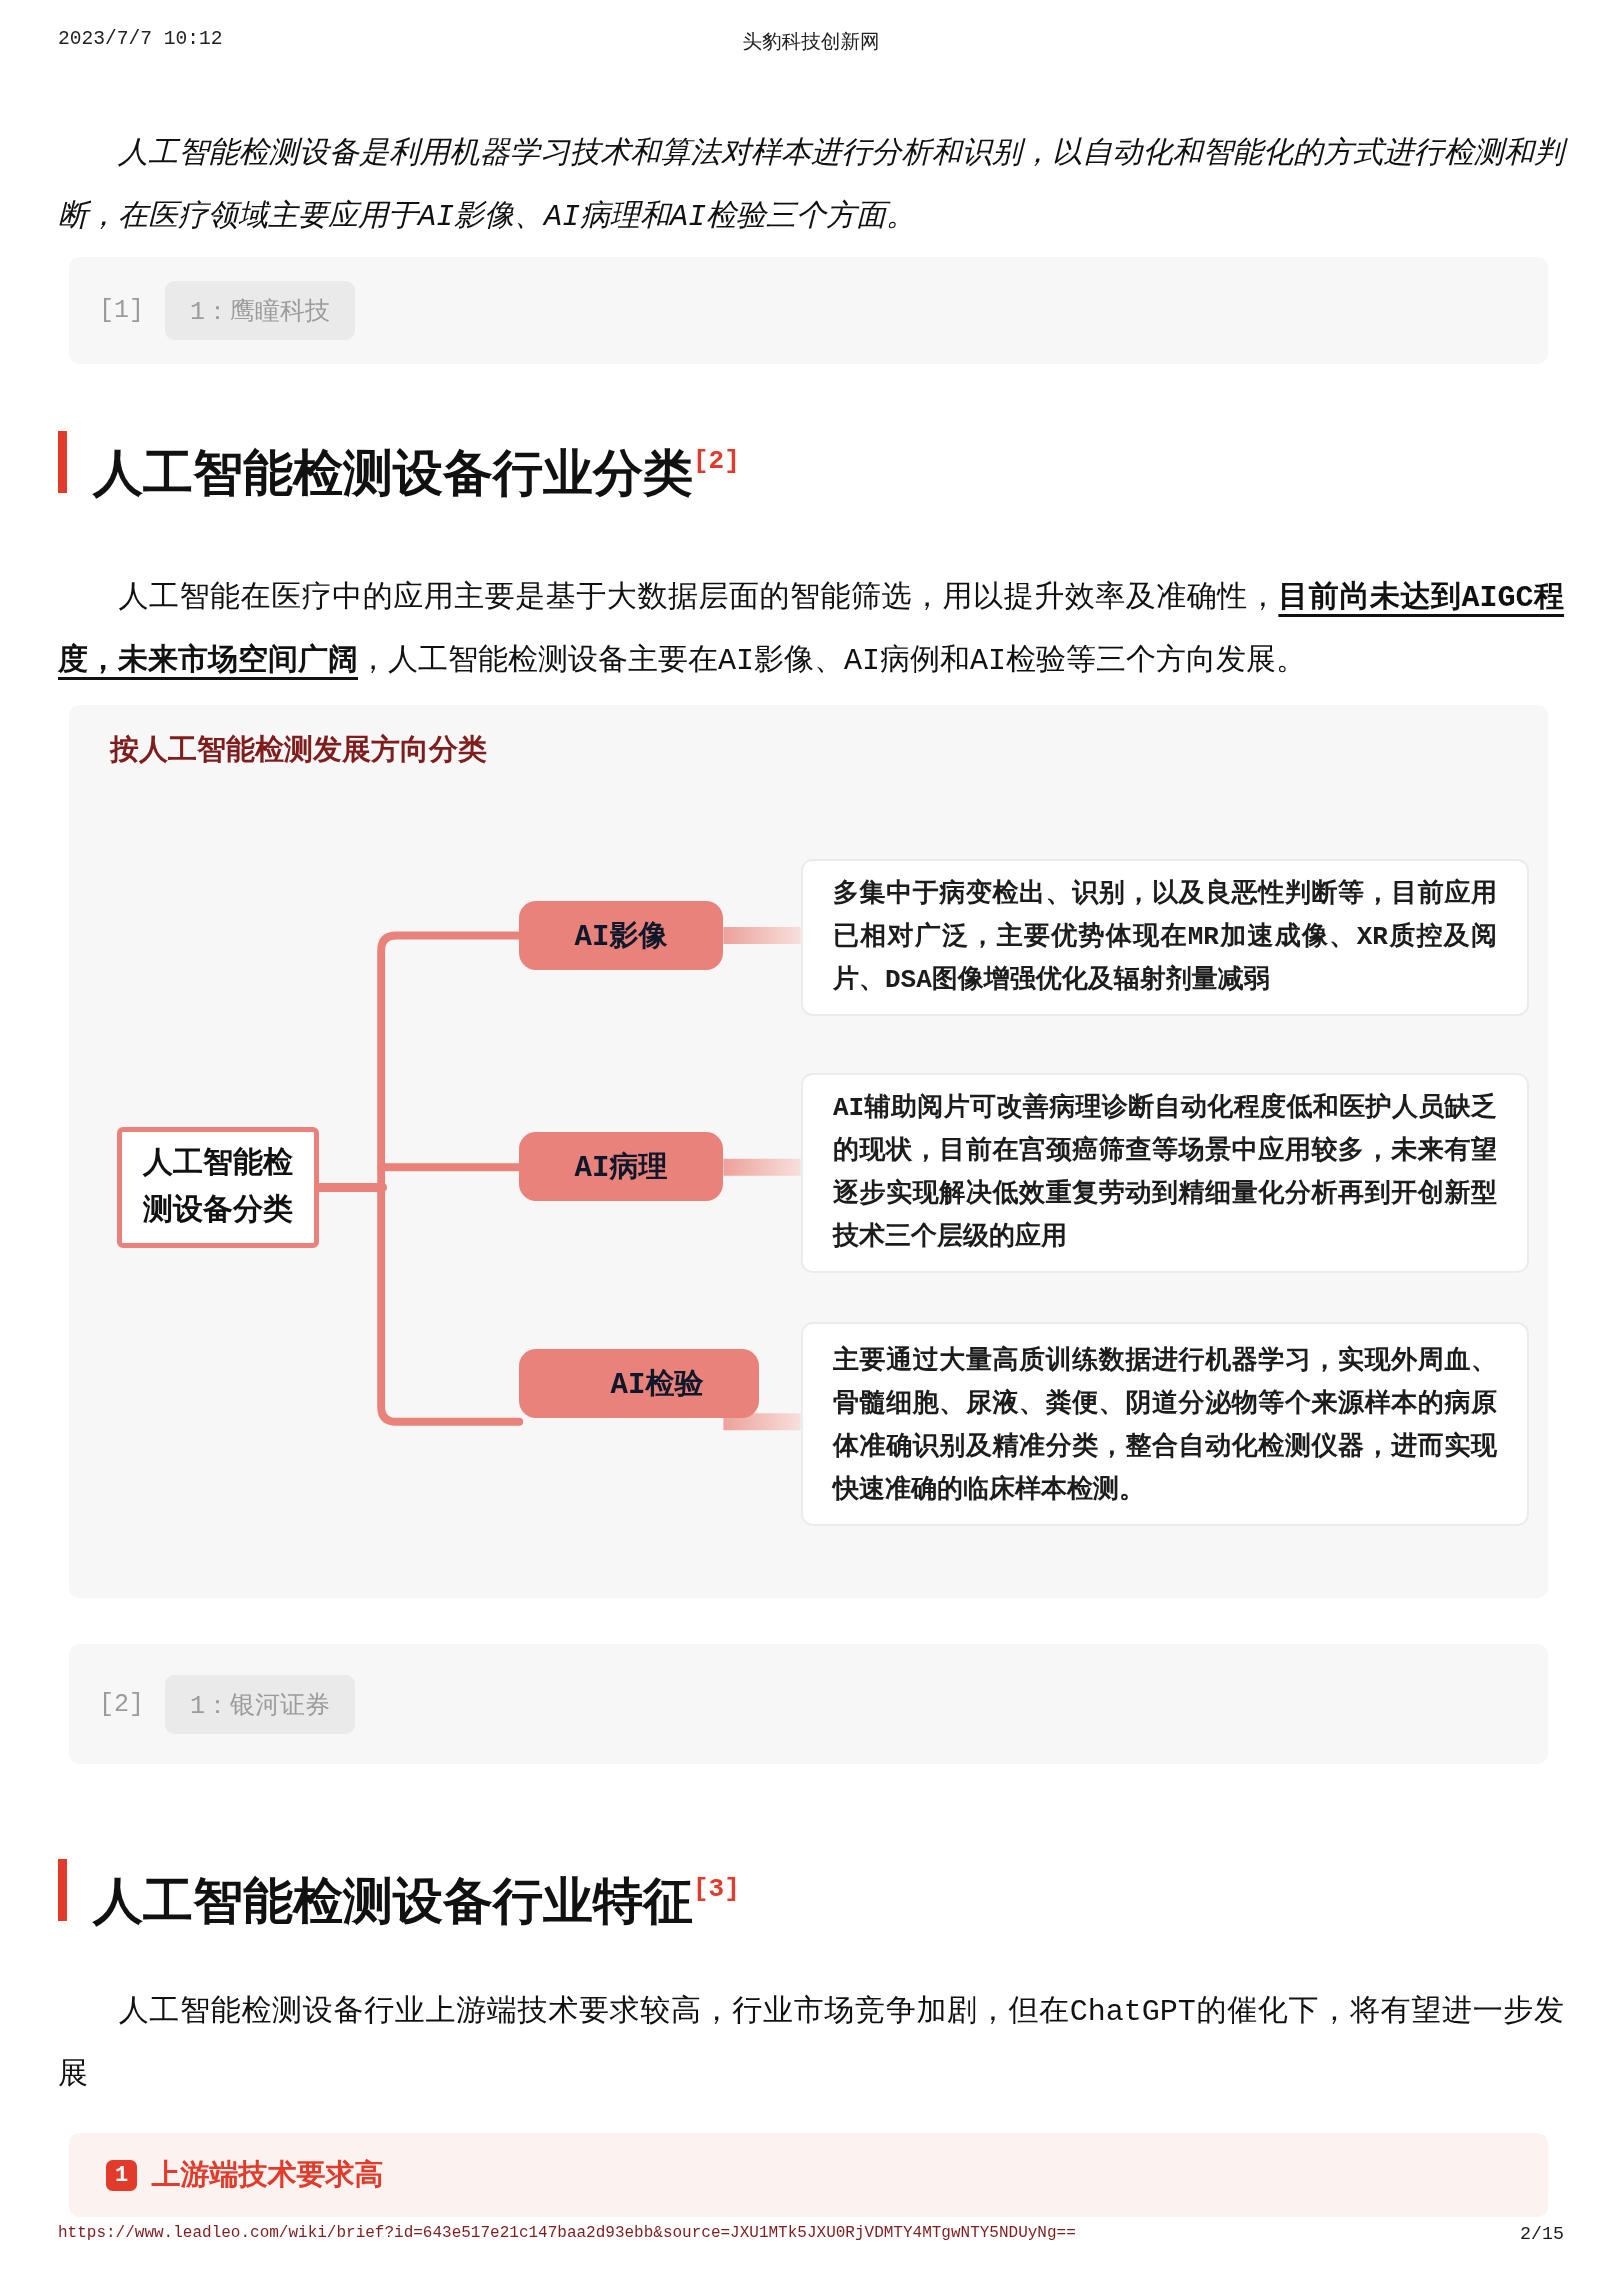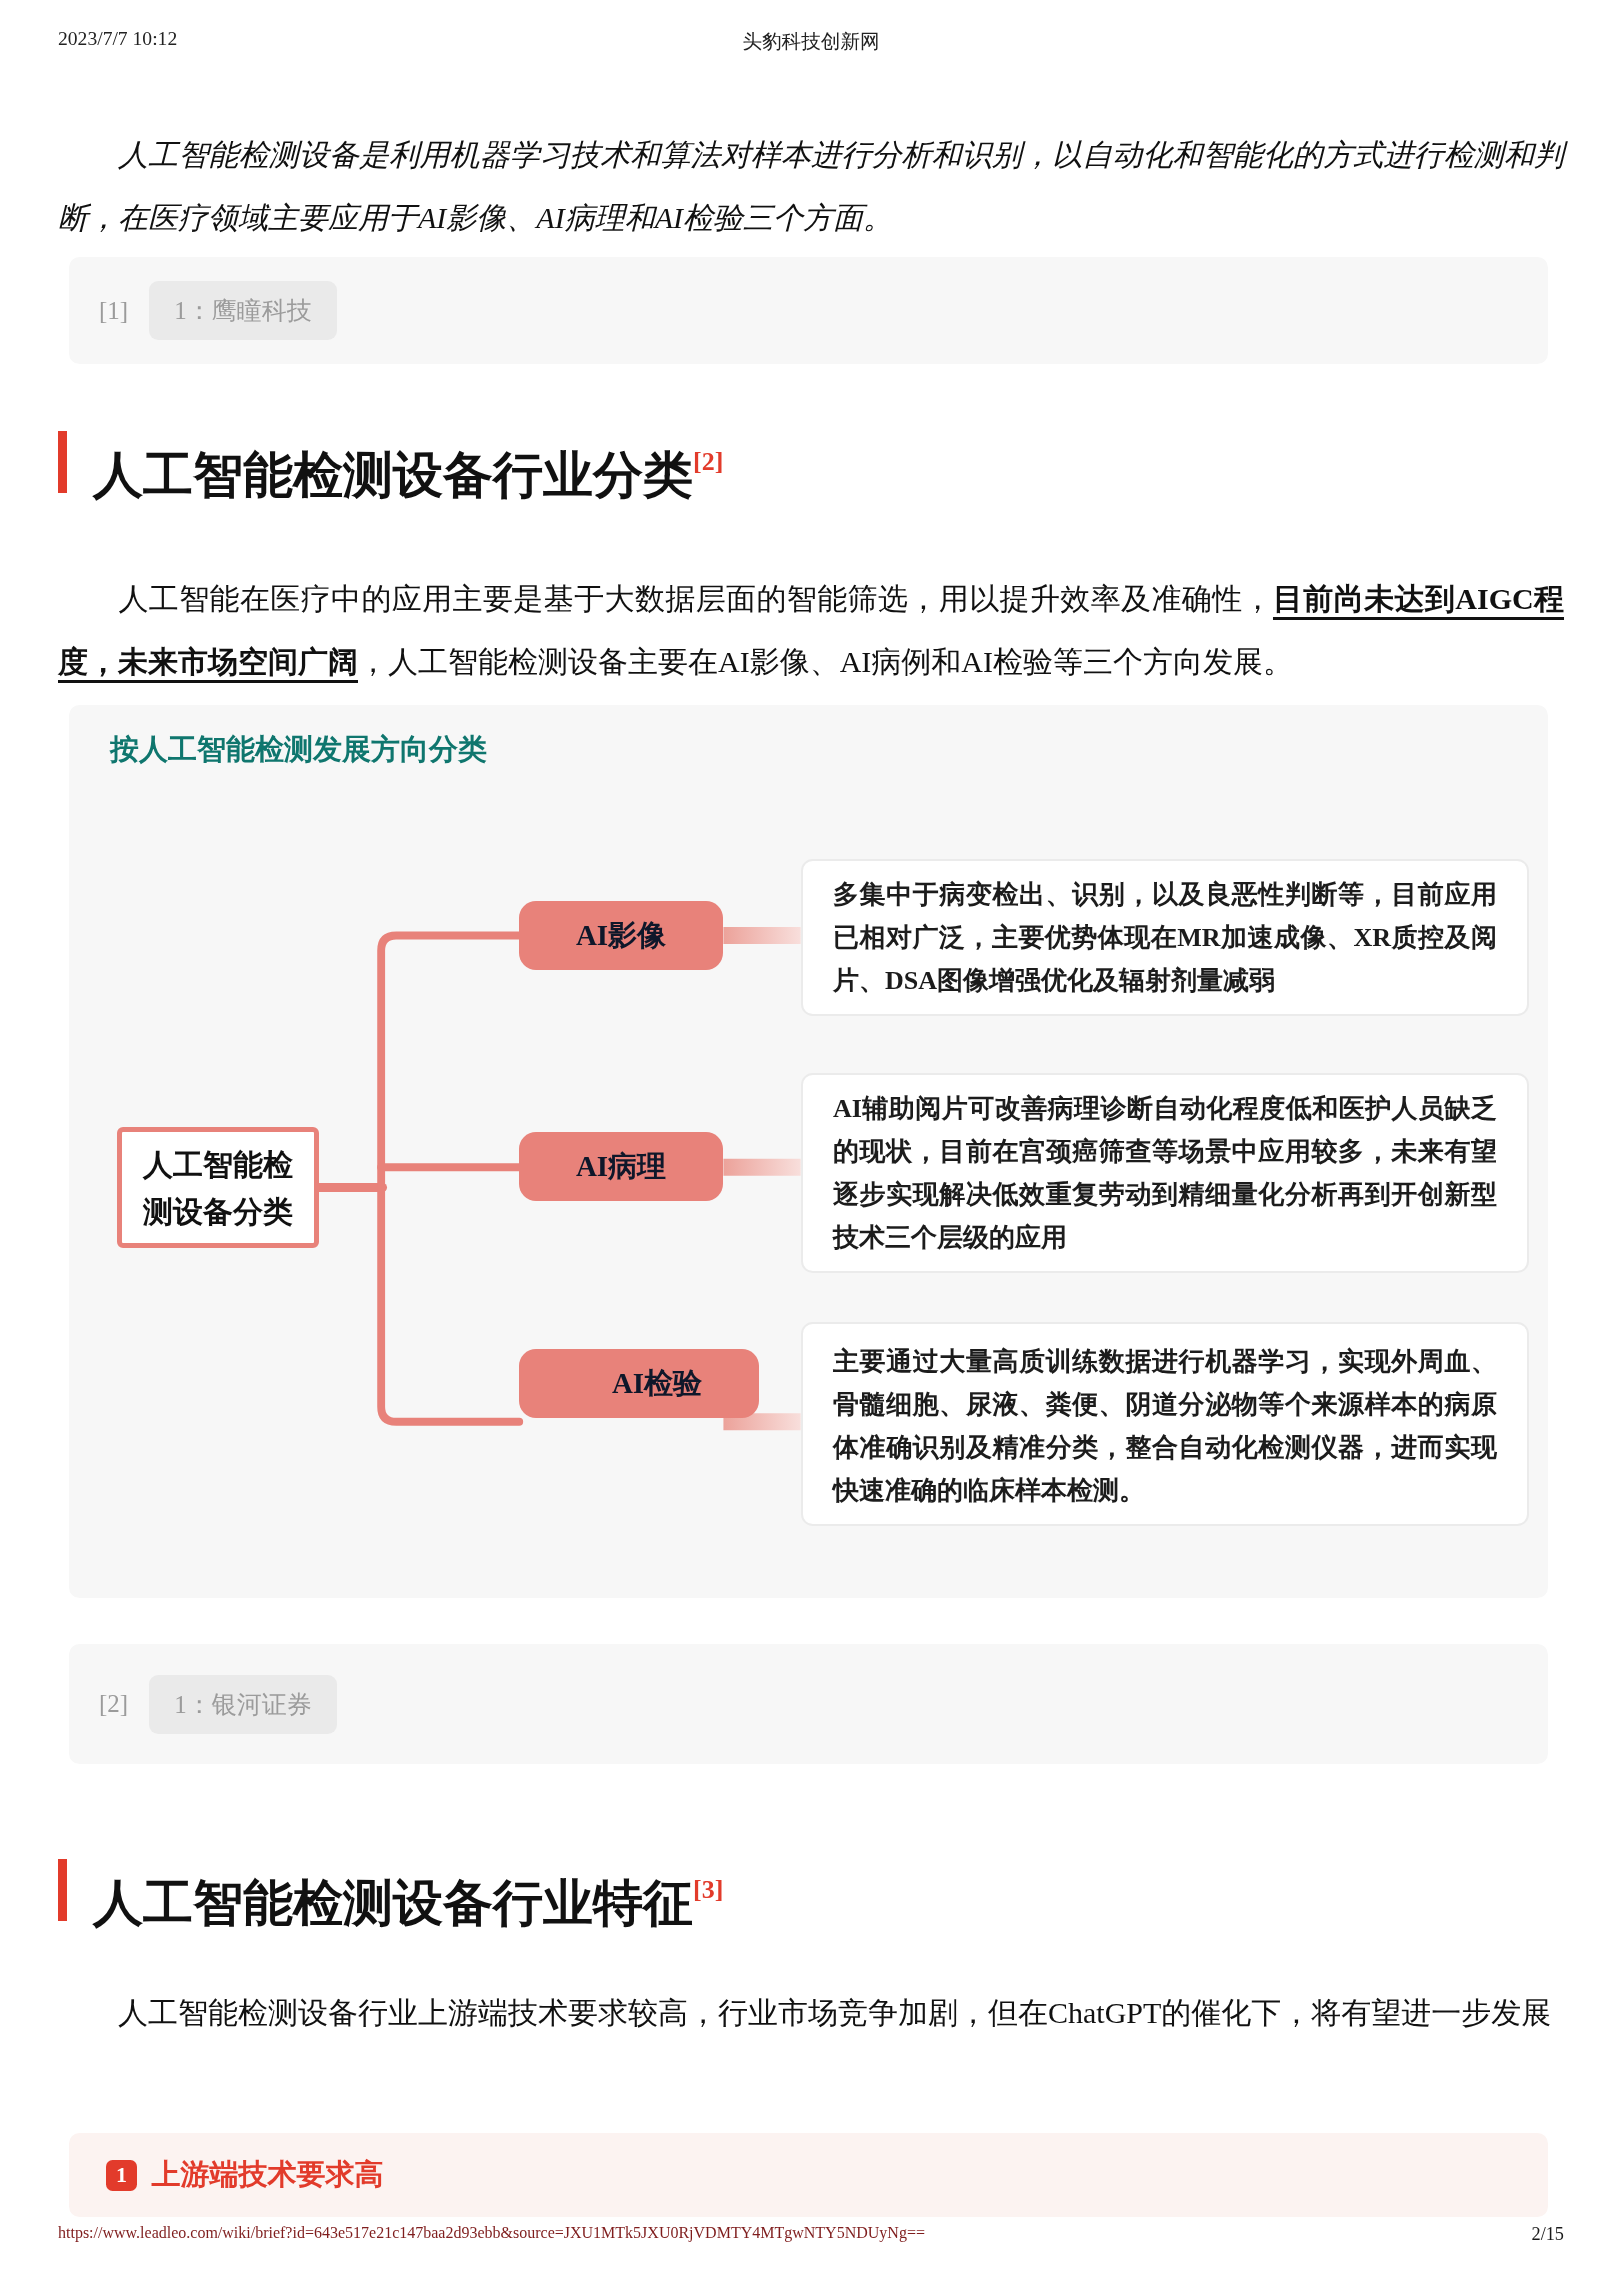--- a/index.html
+++ b/index.html
@@ -1,20 +1,20 @@
 <!DOCTYPE html>
 <html style="font-size:10.5px"><head>
 <meta charset="utf-8">
 <style>
   html,body{margin:0;padding:0;background:#ffffff;}
   #page{
     position:relative;
     width:1622px;height:2295px;
     background:#ffffff;
-    font-family:Liberation Serif, serif;
+    font-family:Liberation Mono, monospace;
     color:#111111;
     overflow:hidden;
   }
   .abs{position:absolute;}
   
   .hf{font-size:19.6px;color:#222222;}
   #header-date{left:58px;top:27.5px;}
   #header-title{left:0;right:0;top:27.5px;text-align:center;}
   #footer-url{left:58px;top:2224px;font-size:16px;color:#7f1d1d;}
   #footer-page{right:58px;top:2224px;font-size:18.3px;color:#1a1a1a;}
@@ -51,21 +51,21 @@
   .h-ref{font-size:26px;font-weight:bold;color:#E23B2B;vertical-align:22px;}
   #h1-bar{left:58px;top:431px;}
   #h1-text{left:93px;top:429px;}
   #h2-bar{left:58px;top:1859px;}
   #h2-text{left:93px;top:1857px;}
   
   #diagram{
     left:69px;top:705px;width:1479px;height:893px;
     background:#F7F7F7;border-radius:10.5px;
   }
-  #diagram-title{left:41px;top:25px;font-size:29px;font-weight:bold;color:#0f766e;}
+  #diagram-title{left:41px;top:25px;font-size:29px;font-weight:bold;color:#7f1d1d;}
   #connectors{left:0;top:0;width:1479px;height:893px;}
   #root-node{
     left:48px;top:422px;width:202px;height:121px;
     background:#ffffff;border:5.2px solid #E8827A;border-radius:6px;
     box-sizing:border-box;
     display:flex;flex-direction:column;align-items:center;justify-content:center;
     font-size:30px;font-weight:bold;line-height:47px;color:#111111;
   }
   .branch-node{
     left:450px;width:204px;height:69px;

